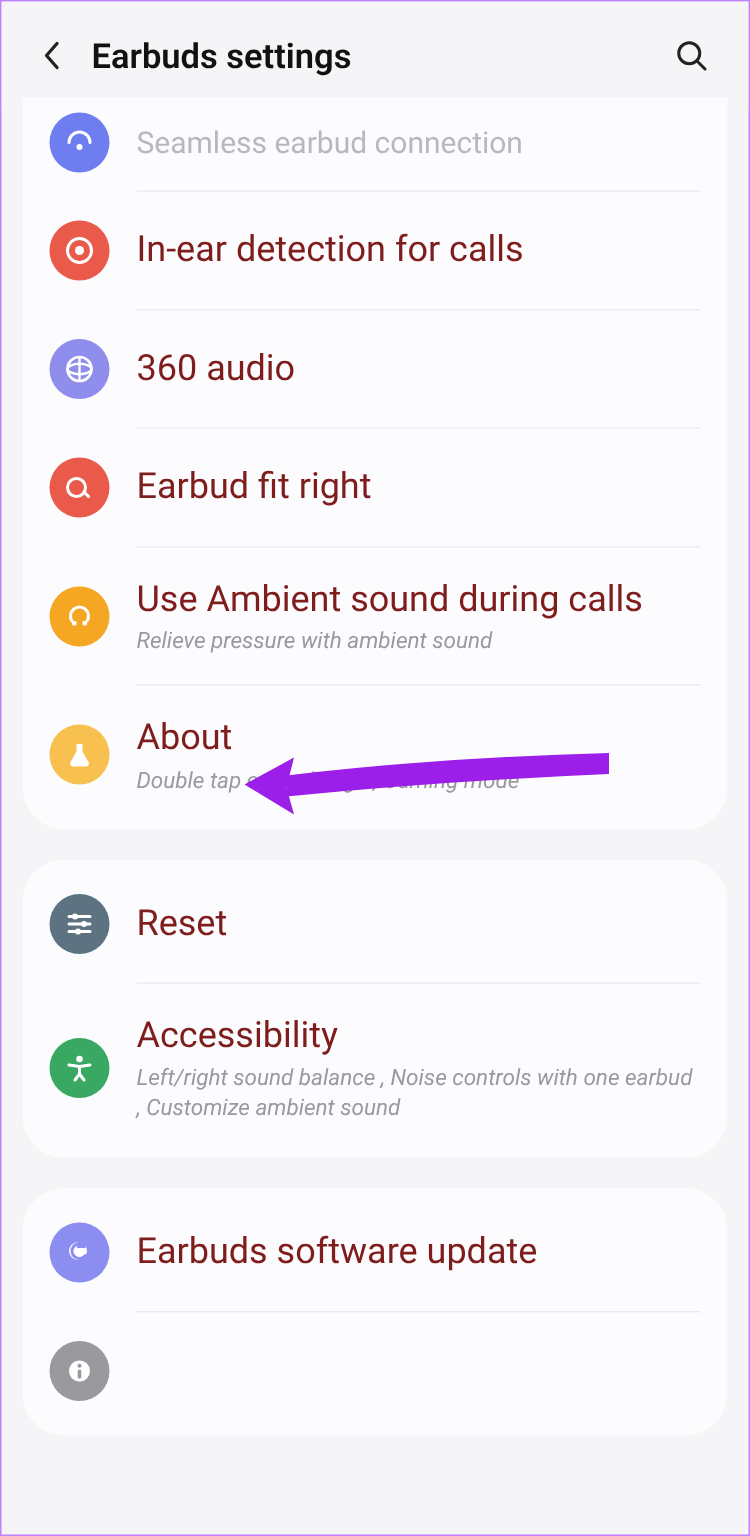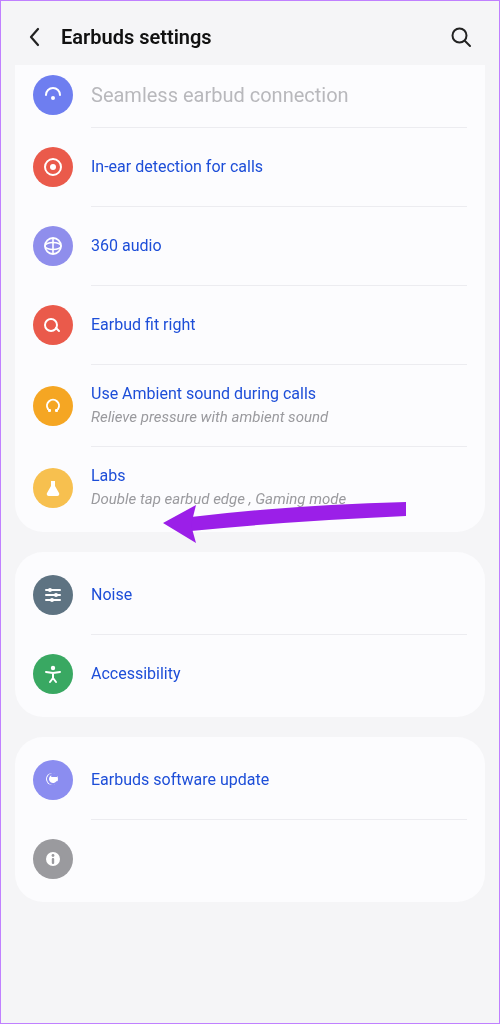--- a/index.html
+++ b/index.html
@@ -20,21 +20,21 @@
   }
   .back-btn {
     width: 36px;
     height: 36px;
     display: flex;
     align-items: center;
     justify-content: center;
     cursor: pointer;
   }
   .title {
-    font-size: 20px;
+    font-size: 23px;
     font-weight: 600;
     color: #111;
     flex: 1;
     margin-left: 8px;
   }
   .search-btn {
     width: 36px;
     height: 36px;
     display: flex;
     align-items: center;
@@ -74,22 +74,22 @@
     margin-right: 18px;
   }
   .icon-wrap svg { display: block; }
   .text-wrap {
     flex: 1;
     display: flex;
     flex-direction: column;
     justify-content: center;
   }
   .row-title {
-    font-size: 16px;
-    color: #1d4ed8;
+    font-size: 24px;
+    color: #7f1d1d;
     line-height: 1.3;
   }
   .row-sub {
     font-size: 15px;
     color: #9a9a9e;
     margin-top: 2px;
     line-height: 1.35;
     font-style: italic;
   }
   .divider {
@@ -203,53 +203,54 @@
     </div>
     <div class="divider"></div>
 
     <div class="row">
       <div class="icon-wrap" style="background:#f7c04f">
         <svg width="20" height="20" viewBox="0 0 20 20">
             <path d="M8 3h4v5l4 7a2 2 0 0 1-1.7 3H5.7A2 2 0 0 1 4 15l4-7V3z" fill="#fff"></path>
           </svg>
       </div>
       <div class="text-wrap">
-        <div class="row-title">Labs</div>
+        <div class="row-title">About</div>
         <div class="row-sub">Double tap earbud edge , Gaming mode</div>
       </div>
     </div>
   </div>
 
   <div class="card">
     <div class="row">
       <div class="icon-wrap" style="background:#5e7382">
         <svg width="20" height="20" viewBox="0 0 20 20">
           <line x1="3" y1="5" x2="17" y2="5" stroke="#fff" stroke-width="2" stroke-linecap="round"></line>
           <line x1="3" y1="10" x2="17" y2="10" stroke="#fff" stroke-width="2" stroke-linecap="round"></line>
           <line x1="3" y1="15" x2="17" y2="15" stroke="#fff" stroke-width="2" stroke-linecap="round"></line>
           <circle cx="7" cy="5" r="2" fill="#fff"></circle>
             <circle cx="13" cy="10" r="2" fill="#fff"></circle>
             <circle cx="9" cy="15" r="2" fill="#fff"></circle>
         </svg>
       </div>
       <div class="text-wrap">
-        <div class="row-title">Noise</div>
+        <div class="row-title">Reset</div>
       </div>
     </div>
     <div class="divider"></div>
 
     <div class="row">
       <div class="icon-wrap" style="background:#39a862">
         <svg width="22" height="22" viewBox="0 0 22 22">
             <circle cx="11" cy="5" r="2.2" fill="#fff"></circle>
             <path d="M4 9l7 1 7-1M11 10v5M8 19l3-4 3 4" stroke="#fff" stroke-width="2" stroke-linecap="round" stroke-linejoin="round" fill="none"></path>
           </svg>
       </div>
       <div class="text-wrap">
         <div class="row-title">Accessibility</div>
+        <div class="row-sub">Left/right sound balance , Noise controls with one earbud , Customize ambient sound</div>
       </div>
     </div>
   </div>
 
   <div class="card">
     <div class="row">
       <div class="icon-wrap" style="background:#8b8df0">
         <svg width="22" height="22" viewBox="0 0 22 22">
             <circle cx="10" cy="10" r="6" fill="#fff"></circle>
             <path d="M15 13a5 5 0 1 1-1-7" fill="none" stroke="#8b8df0" stroke-width="2" stroke-linecap="round"></path>

